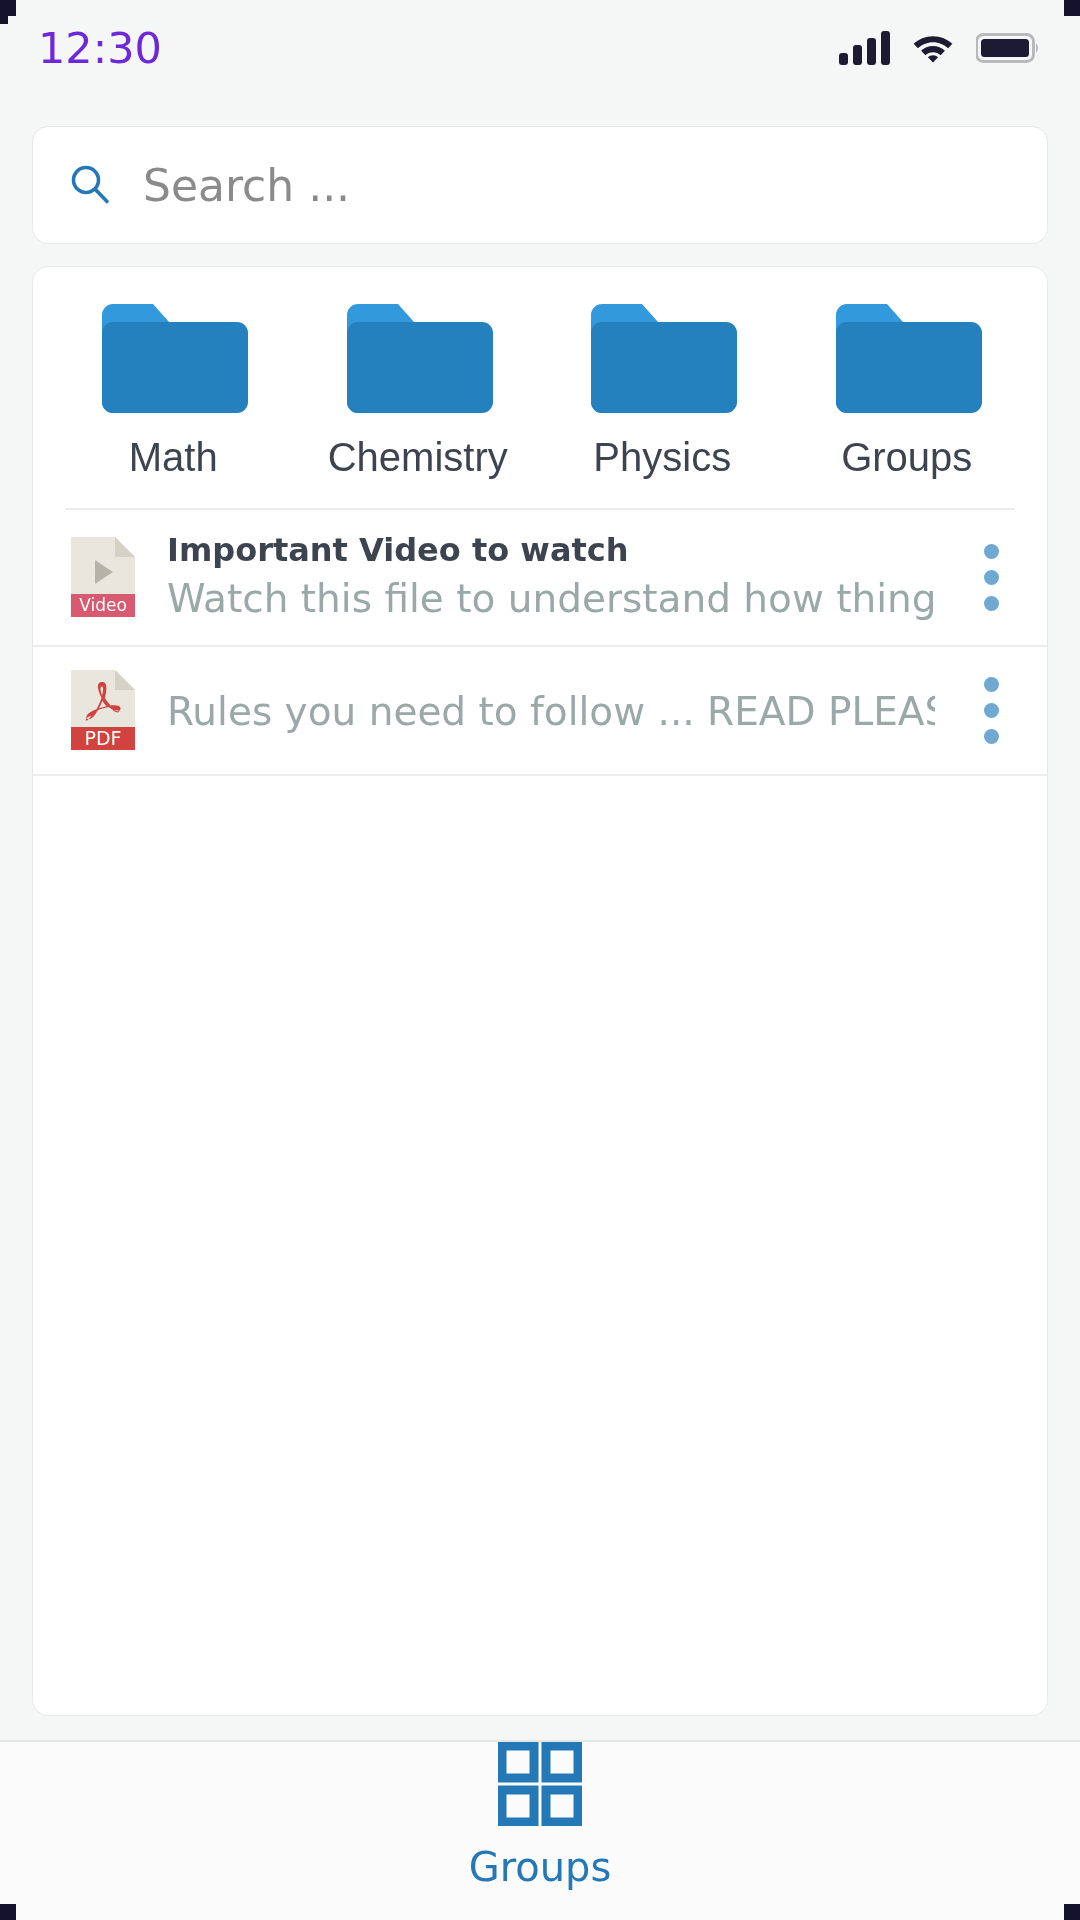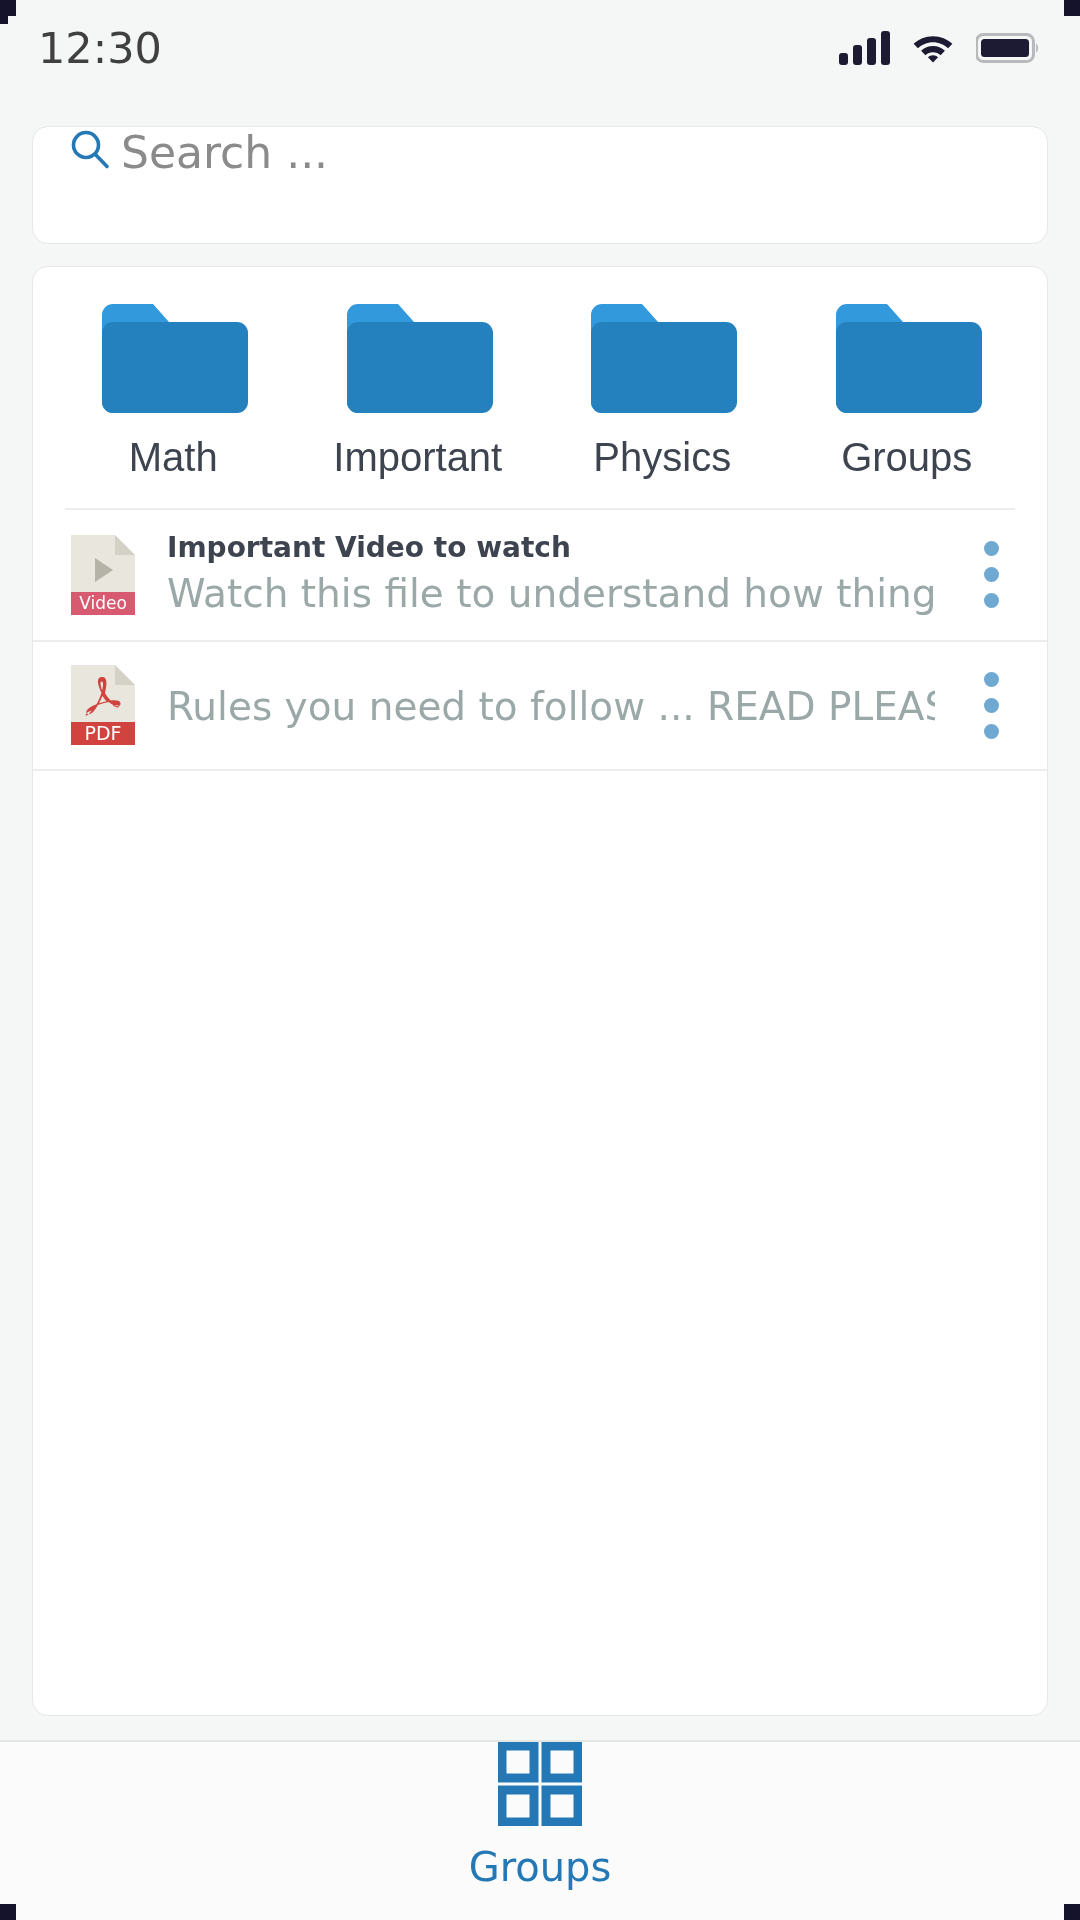--- a/index.html
+++ b/index.html
@@ -37,21 +37,21 @@
   .status-bar {
     height: 96px;
     flex: 0 0 96px;
     display: flex;
     align-items: center;
     justify-content: space-between;
     padding: 0 40px 0 38px;
   }
   .status-time {
     font-size: 43px;
-    color: #404040;
+    color: #6d28d9;
     letter-spacing: 0px;
     font-family: "DejaVu Sans", sans-serif;
   }
   .status-icons {
     display: flex;
     align-items: center;
     gap: 22px;
   }
 
   
@@ -66,23 +66,23 @@
   .battery { width: 64px; height: 32px; display: block; }
 
   
   .search-card {
     margin: 30px 32px 0 32px;
     height: 118px;
     background: #ffffff;
     border: 1px solid #e7e8e8;
     border-radius: 16px;
     display: flex;
-    align-items: flex-start;
+    align-items: center;
     padding: 0 34px;
-    gap: 8px;
+    gap: 30px;
     flex: 0 0 auto;
   }
   .search-icon { width: 46px; height: 46px; flex: 0 0 46px; display:block; }
   .search-input {
     border: none;
     outline: none;
     background: transparent;
     font-family: "DejaVu Sans", sans-serif;
     font-size: 44px;
     color: #4a4a4a;
@@ -140,21 +140,21 @@
     display: flex;
     align-items: center;
     padding: 20px 28px 20px 34px;
     gap: 28px;
     border-bottom: 2px solid #eceded;
     cursor: pointer;
   }
   .file-icon { width: 72px; height: 86px; flex: 0 0 72px; display: block; }
   .file-text { flex: 1 1 auto; min-width: 0; }
   .file-title {
-    font-size: 28px;
+    font-size: 32px;
     color: #3d4450;
     line-height: 1.25;
     white-space: nowrap;
     overflow: hidden;
     font-family: "DejaVu Sans", sans-serif;
   }
   .file-title.bold { font-weight: bold; }
   .file-sub {
     font-size: 39px;
     color: #9aa8a8;
@@ -264,21 +264,21 @@
           <path d="M4 34 a11 11 0 0 1 11-11 h124 a11 11 0 0 1 11 11 v69 a11 11 0 0 1 -11 11 h-124 a11 11 0 0 1 -11 -11 z" fill="#2581bd"></path>
         </svg>
         <div class="folder-label">Math</div>
       </div>
 
       <div class="folder-item">
         <svg class="folder-icon" viewBox="0 0 150 118">
           <path d="M4 16 a11 11 0 0 1 11-11 h40 l16 18 h64 a11 11 0 0 1 11 11 v69 a11 11 0 0 1 -11 11 h-120 a11 11 0 0 1 -11 -11 z" fill="#3399dd"></path>
           <path d="M4 34 a11 11 0 0 1 11-11 h124 a11 11 0 0 1 11 11 v69 a11 11 0 0 1 -11 11 h-124 a11 11 0 0 1 -11 -11 z" fill="#2581bd"></path>
         </svg>
-        <div class="folder-label">Important</div>
+        <div class="folder-label">Chemistry</div>
       </div>
 
       <div class="folder-item">
         <svg class="folder-icon" viewBox="0 0 150 118">
           <path d="M4 16 a11 11 0 0 1 11-11 h40 l16 18 h64 a11 11 0 0 1 11 11 v69 a11 11 0 0 1 -11 11 h-120 a11 11 0 0 1 -11 -11 z" fill="#3399dd"></path>
           <path d="M4 34 a11 11 0 0 1 11-11 h124 a11 11 0 0 1 11 11 v69 a11 11 0 0 1 -11 11 h-124 a11 11 0 0 1 -11 -11 z" fill="#2581bd"></path>
         </svg>
         <div class="folder-label">Physics</div>
       </div>
 

